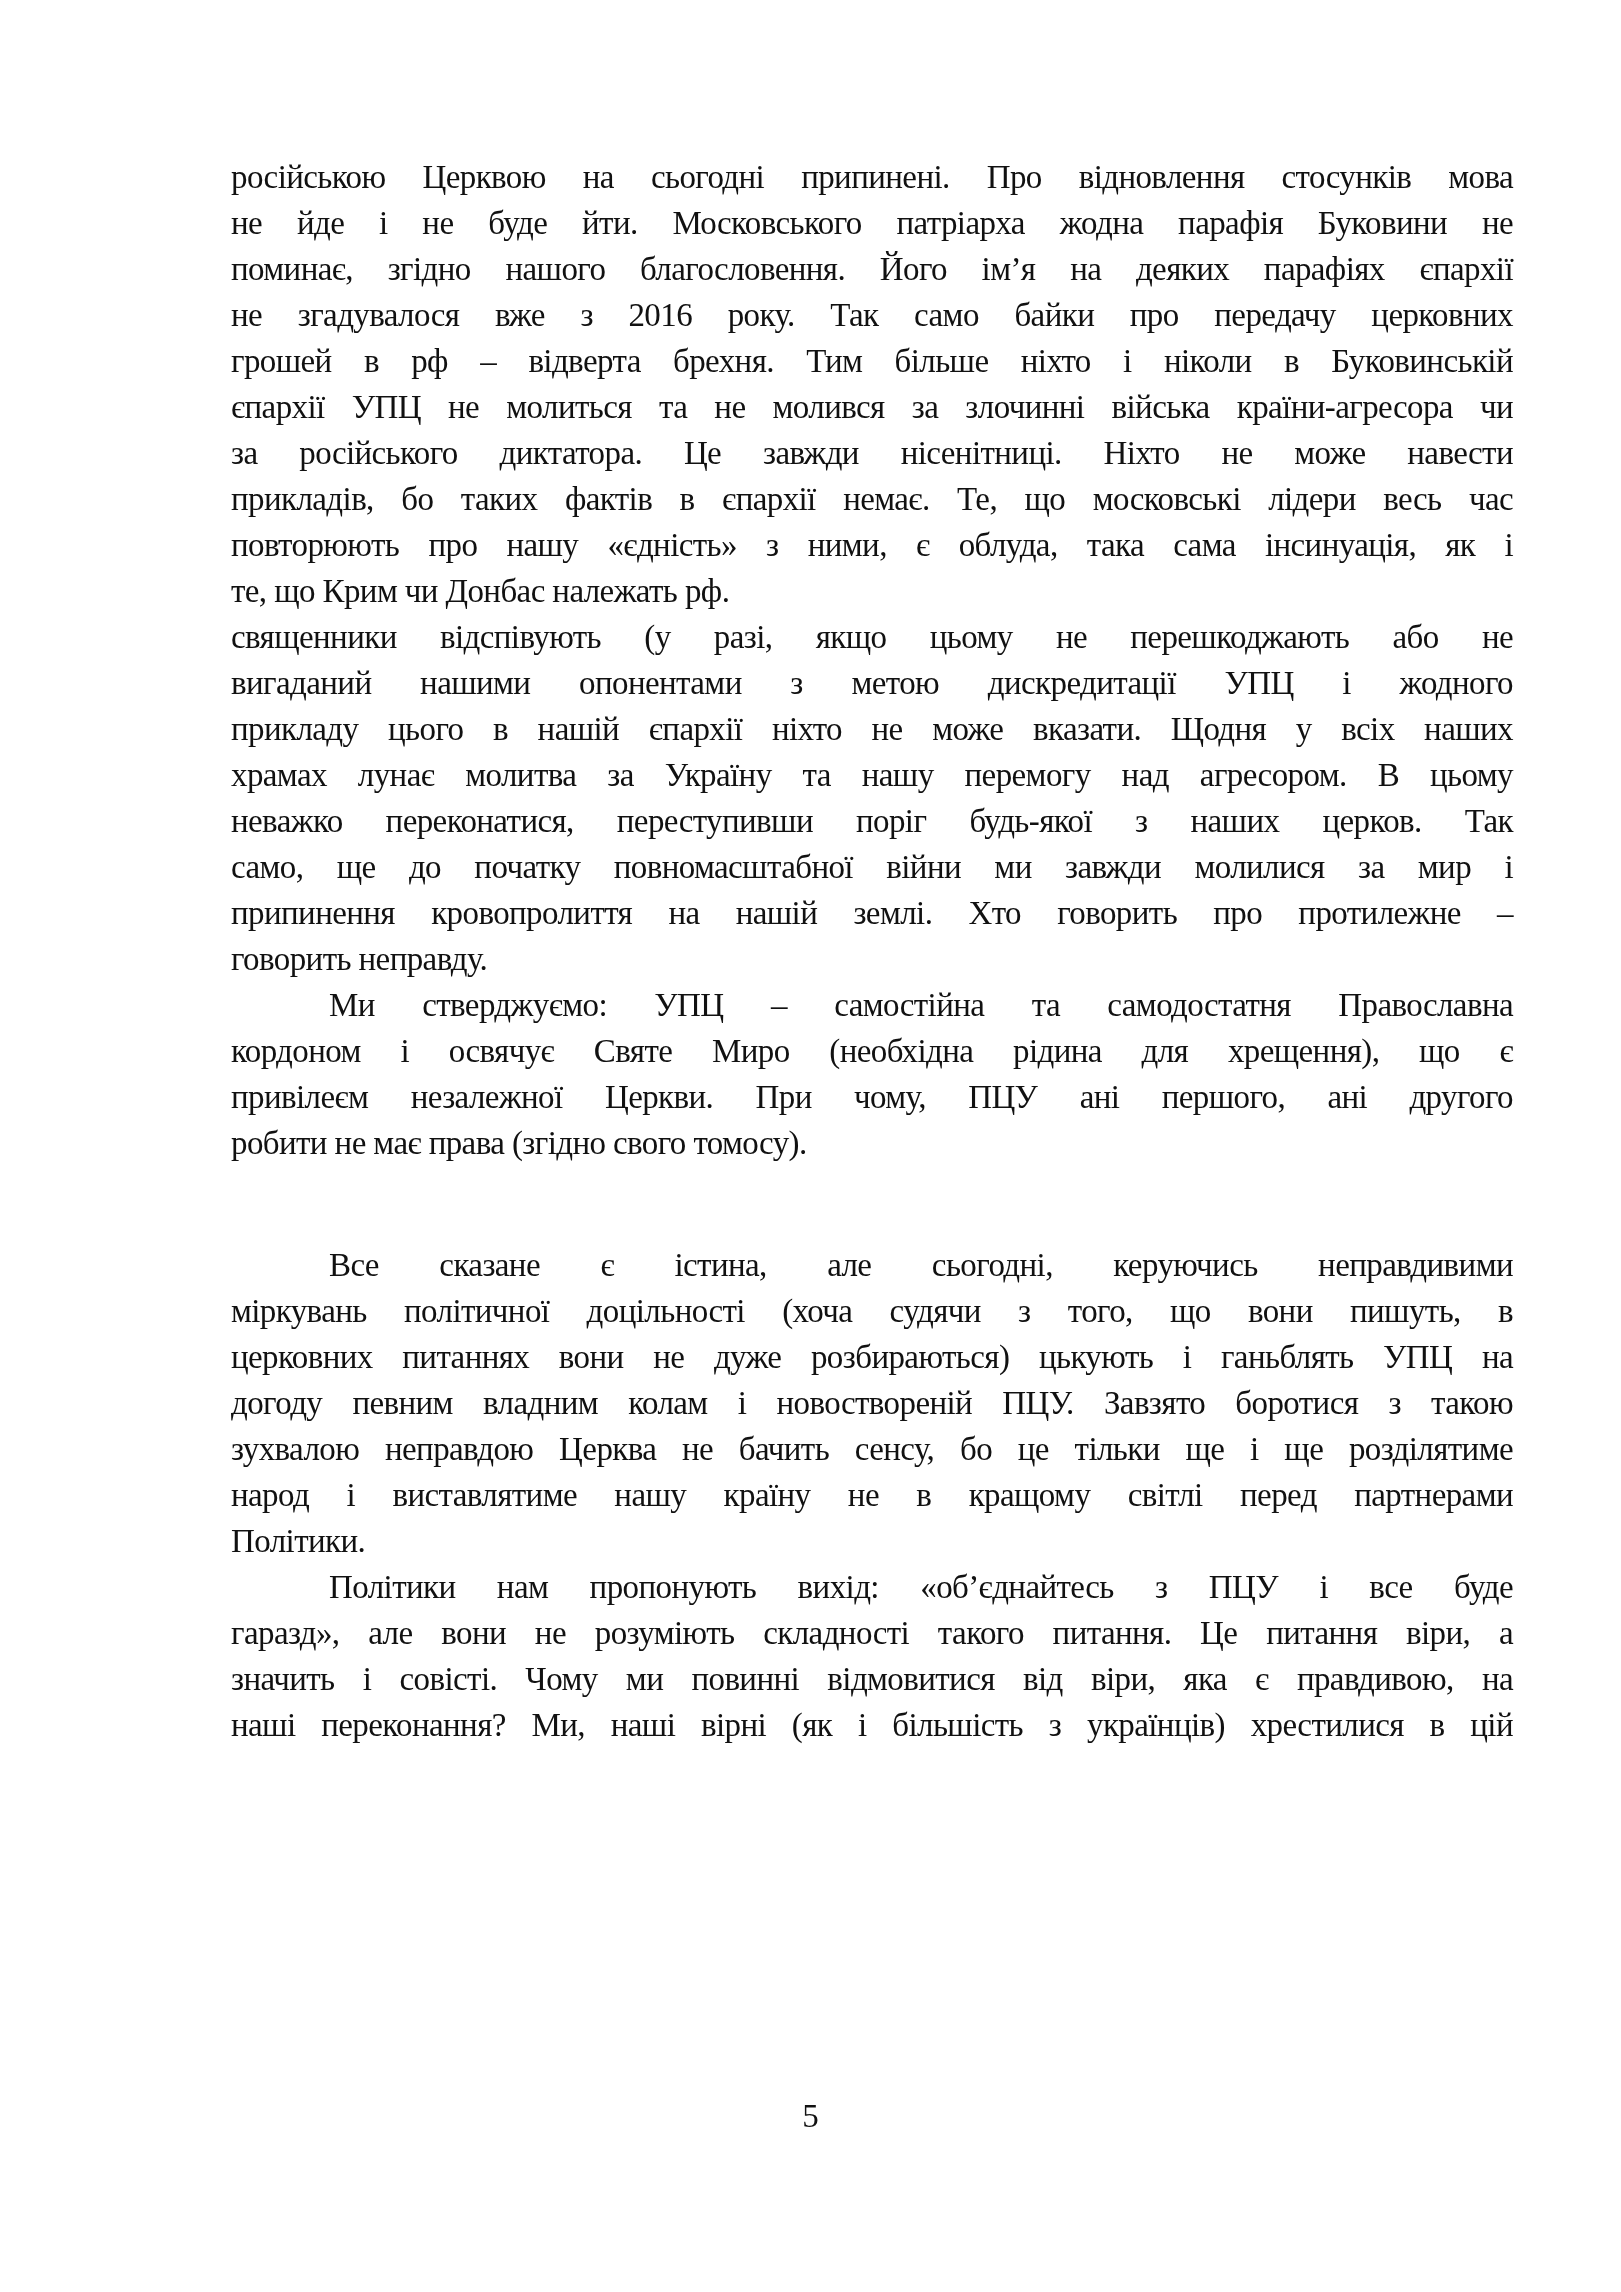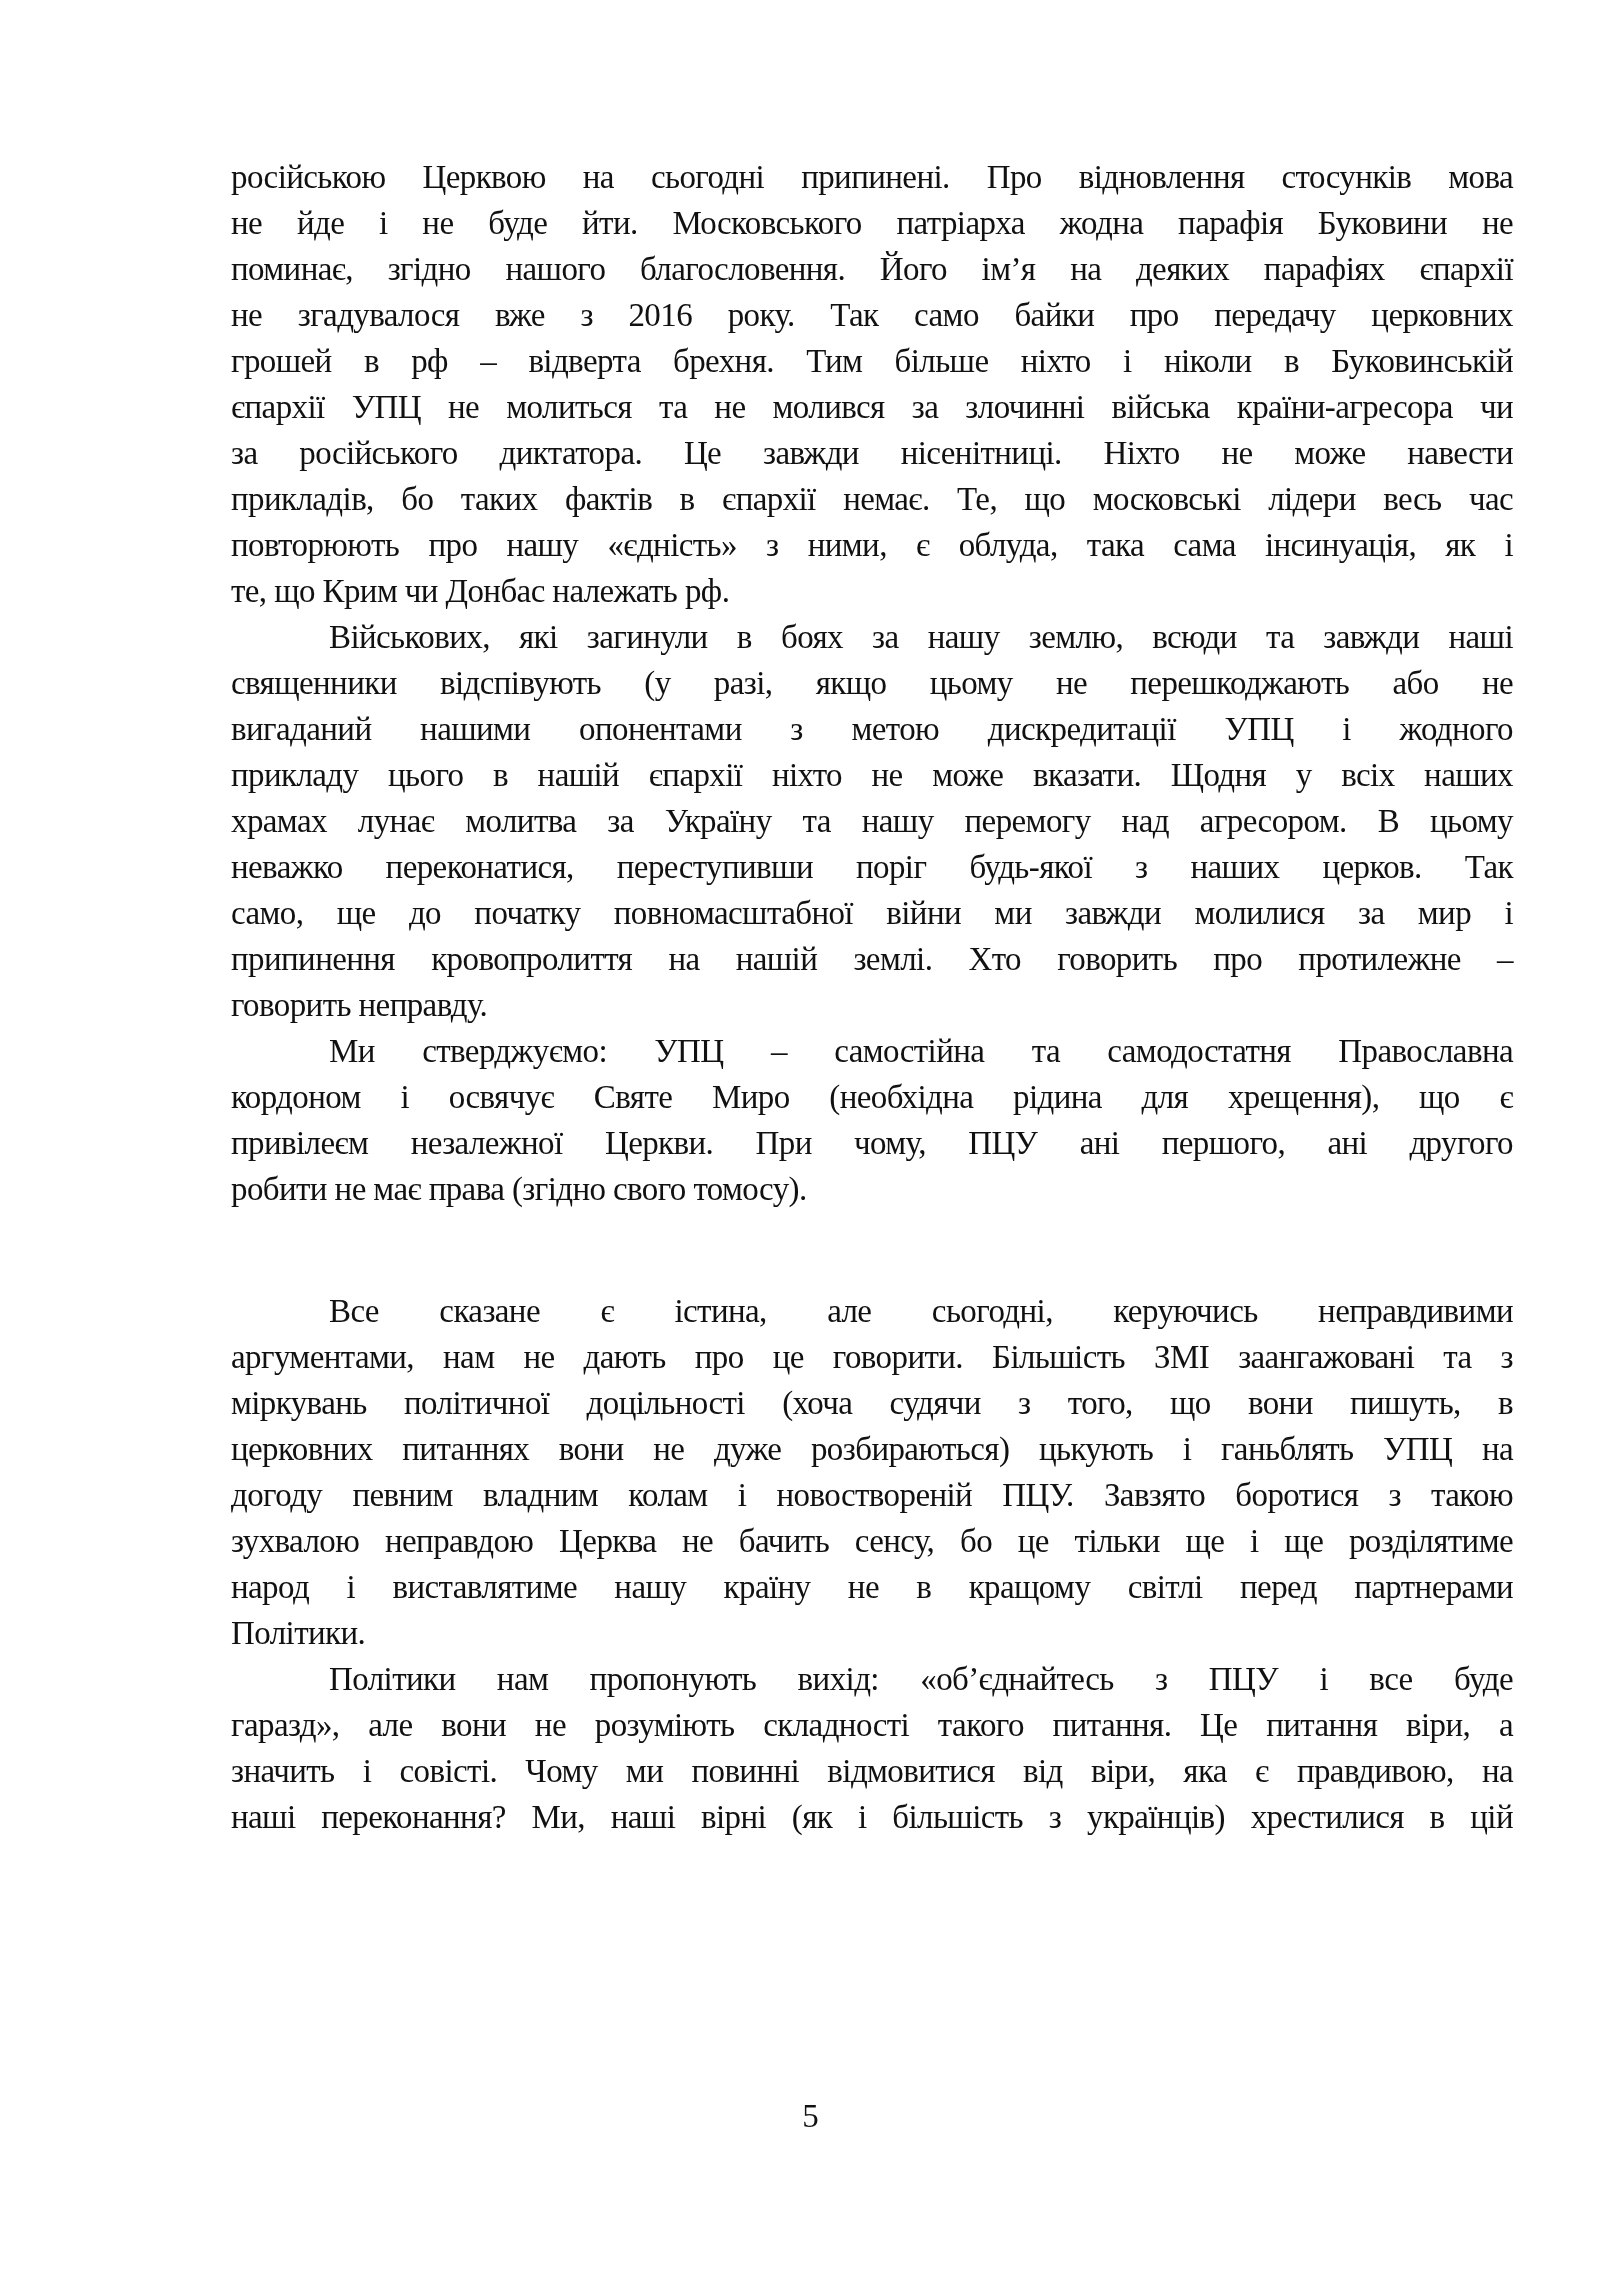--- a/index.html
+++ b/index.html
@@ -36,21 +36,20 @@
       <span class="line">не згадувалося вже з 2016 року. Так само байки про передачу церковних</span>
       <span class="line">грошей в рф – відверта брехня. Тим більше ніхто і ніколи в Буковинській</span>
       <span class="line">єпархії УПЦ не молиться та не молився за злочинні війська країни-агресора чи</span>
       <span class="line">за російського диктатора. Це завжди нісенітниці. Ніхто не може навести</span>
       <span class="line">прикладів, бо таких фактів в єпархії немає. Те, що московські лідери весь час</span>
       <span class="line">повторюють про нашу «єдність» з ними, є облуда, така сама інсинуація, як і</span>
       <span class="line last">те, що Крим чи Донбас належать рф.</span>
     </div>
 
     <div class="para">
-      <span class="line indent">Військових, які загинули в боях за нашу землю, всюди та завжди наші</span>
       <span class="line">священники відспівують (у разі, якщо цьому не перешкоджають або не</span>
       <span class="line">вигаданий нашими опонентами з метою дискредитації УПЦ і жодного</span>
       <span class="line">прикладу цього в нашій єпархії ніхто не може вказати. Щодня у всіх наших</span>
       <span class="line">храмах лунає молитва за Україну та нашу перемогу над агресором. В цьому</span>
       <span class="line">неважко переконатися, переступивши поріг будь-якої з наших церков. Так</span>
       <span class="line">само, ще до початку повномасштабної війни ми завжди молилися за мир і</span>
       <span class="line">припинення кровопролиття на нашій землі. Хто говорить про протилежне –</span>
       <span class="line last">говорить неправду.</span>
     </div>
 
@@ -58,21 +57,20 @@
       <span class="line indent">Ми стверджуємо: УПЦ – самостійна та самодостатня Православна</span>
       <span class="line">кордоном і освячує Святе Миро (необхідна рідина для хрещення), що є</span>
       <span class="line">привілеєм незалежної Церкви. При чому, ПЦУ ані першого, ані другого</span>
       <span class="line last">робити не має права (згідно свого томосу).</span>
     </div>
 
     <div class="gap"></div>
 
     <div class="para">
       <span class="line indent">Все сказане є істина, але сьогодні, керуючись неправдивими</span>
-      <span class="line">аргументами, нам не дають про це говорити. Більшість ЗМІ заангажовані та з</span>
       <span class="line">міркувань політичної доцільності (хоча судячи з того, що вони пишуть, в</span>
       <span class="line">церковних питаннях вони не дуже розбираються) цькують і ганьблять УПЦ на</span>
       <span class="line">догоду певним владним колам і новоствореній ПЦУ. Завзято боротися з такою</span>
       <span class="line">зухвалою неправдою Церква не бачить сенсу, бо це тільки ще і ще розділятиме</span>
       <span class="line">народ і виставлятиме нашу країну не в кращому світлі перед партнерами</span>
       <span class="line last">Політики.</span>
     </div>
 
     <div class="para">
       <span class="line indent">Політики нам пропонують вихід: «об’єднайтесь з ПЦУ  і все буде</span>

